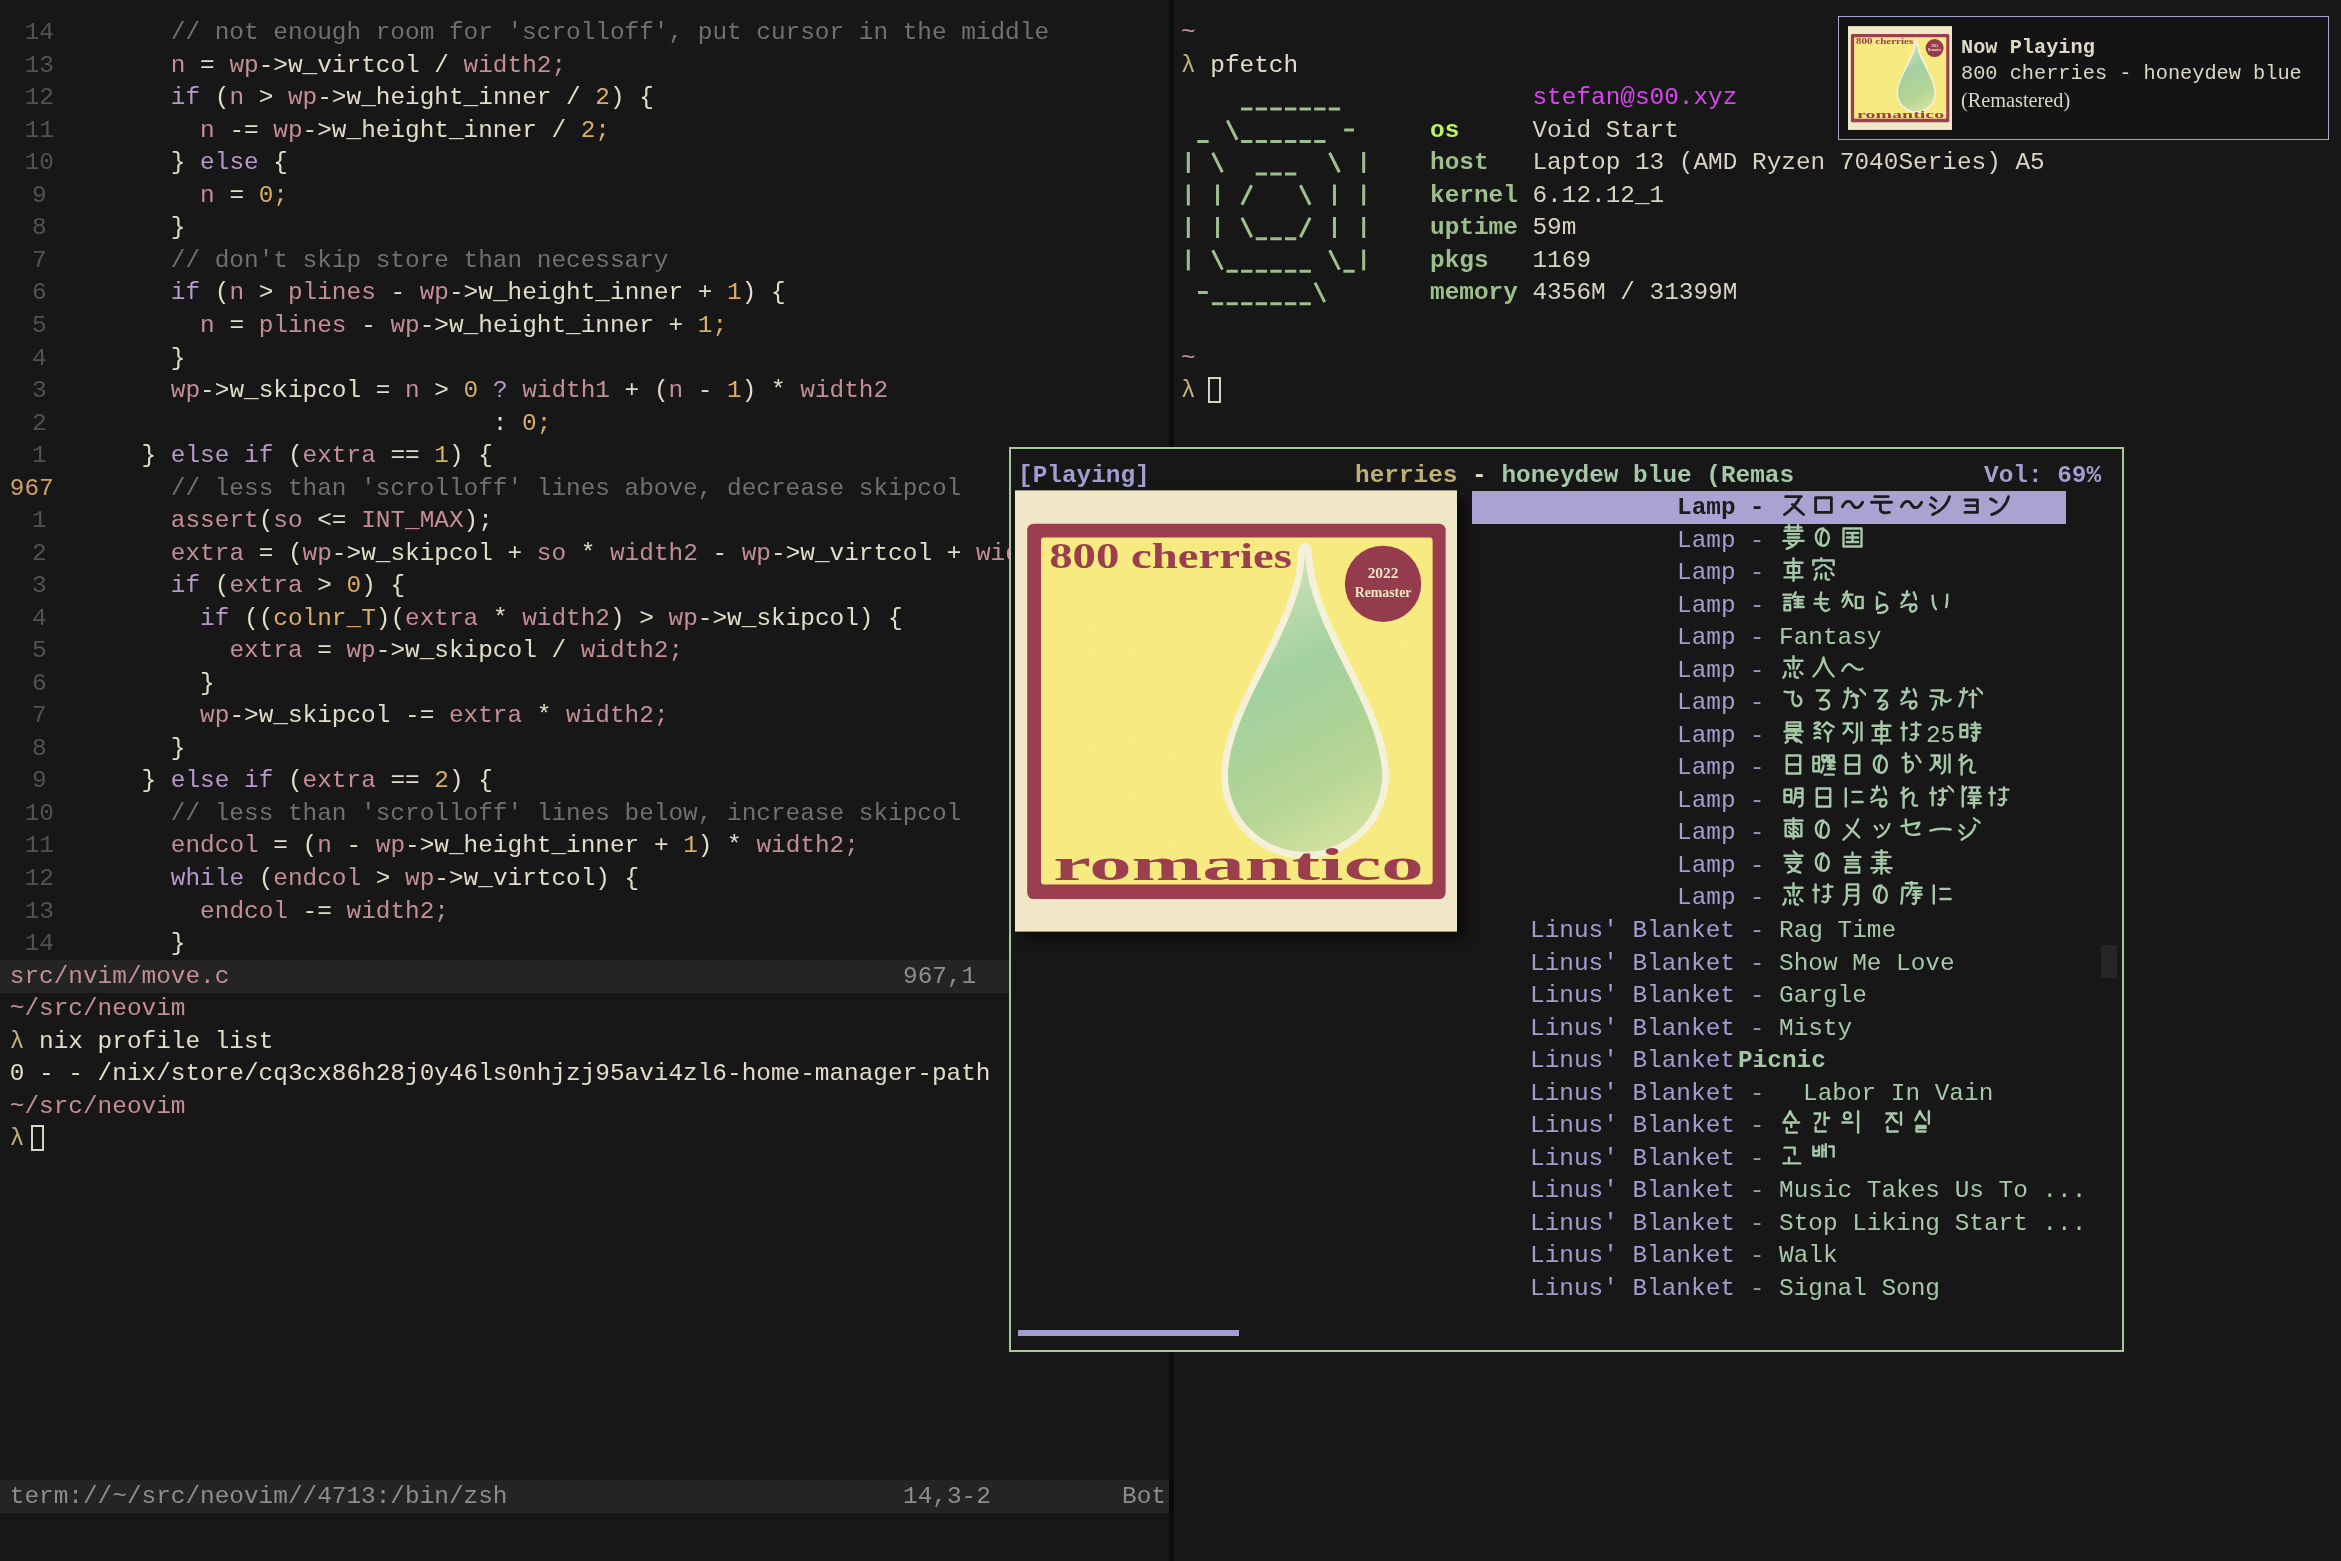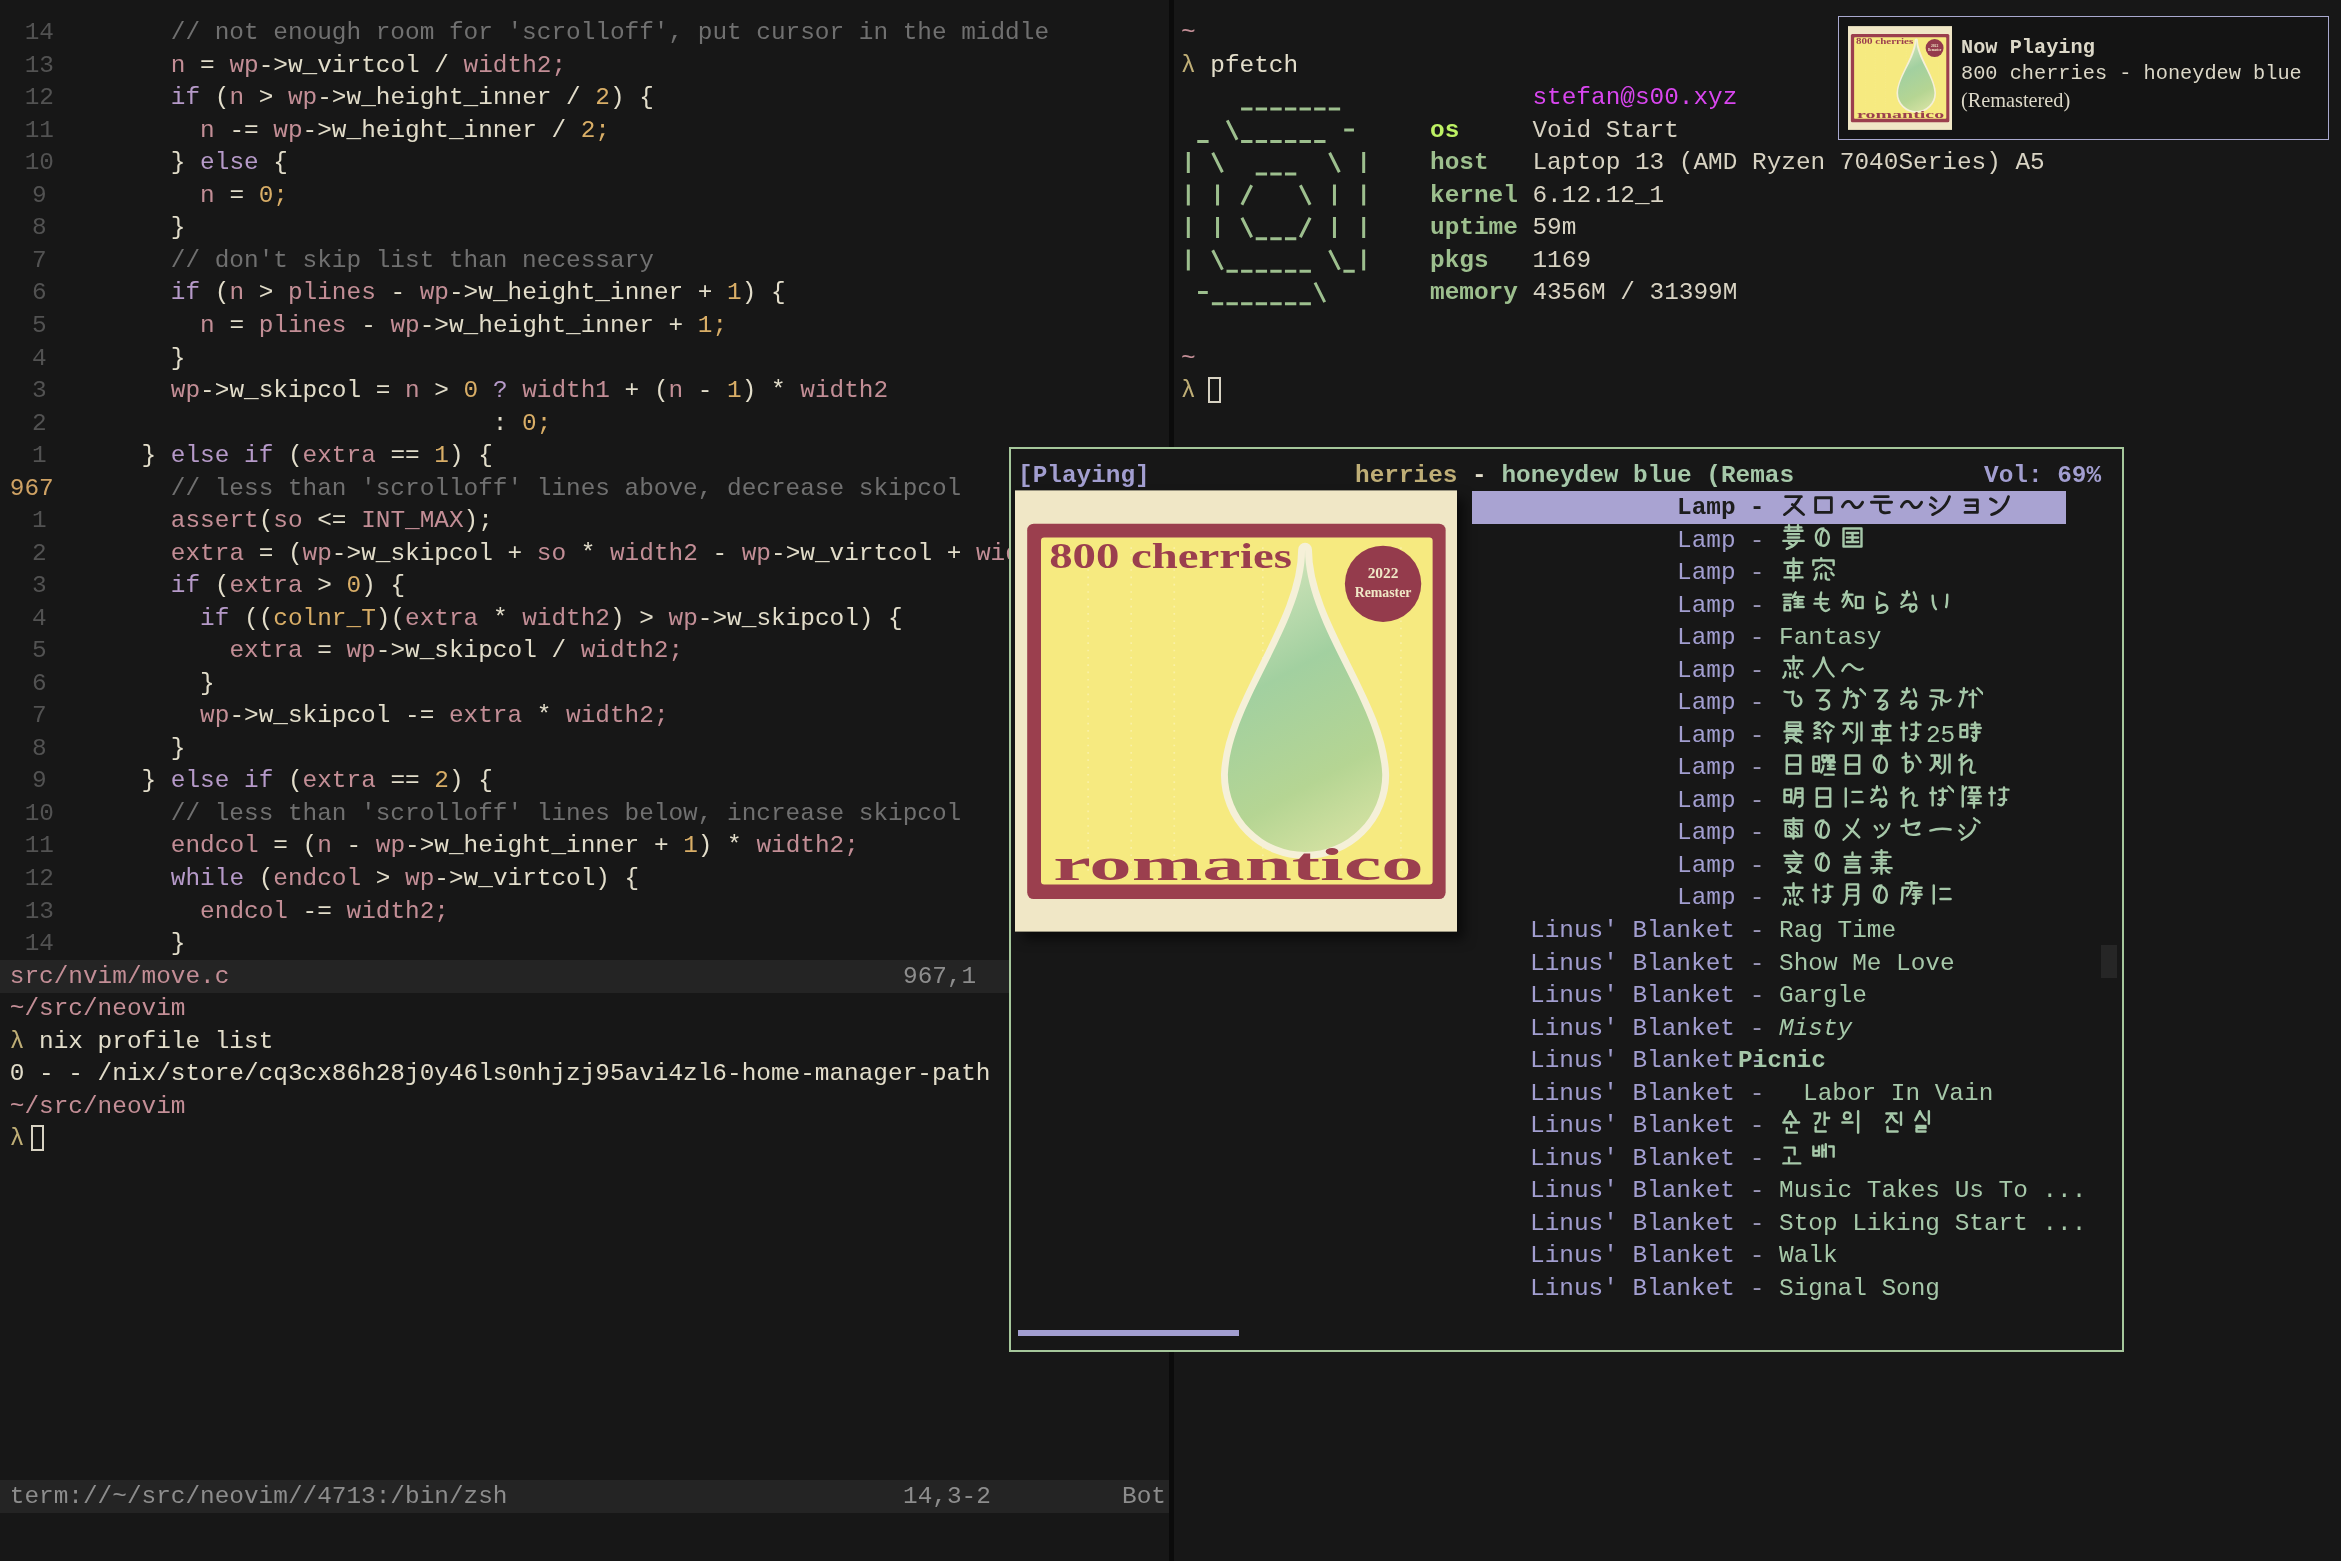--- a/index.html
+++ b/index.html
@@ -84,21 +84,21 @@
 <div class="r" style="left:83px;top:81px;"><span style="color:#e2ddca">      </span><span style="color:#b69ac9">if</span><span style="color:#e2ddca"> (</span><span style="color:#c38e96">n</span><span style="color:#e2ddca"> &gt; </span><span style="color:#c38e96">wp</span><span style="color:#e2ddca">-&gt;w_height_inner / </span><span style="color:#d9ae67">2</span><span style="color:#e2ddca">) {</span></div>
 <div class="ln" style="left:9.8px;top:114px">11</div>
 <div class="r" style="left:83px;top:114px;"><span style="color:#e2ddca">        </span><span style="color:#c38e96">n</span><span style="color:#e2ddca"> -= </span><span style="color:#c38e96">wp</span><span style="color:#e2ddca">-&gt;w_height_inner / </span><span style="color:#d9ae67">2</span><span style="color:#d9ae67">;</span></div>
 <div class="ln" style="left:9.8px;top:146px">10</div>
 <div class="r" style="left:83px;top:146px;"><span style="color:#e2ddca">      } </span><span style="color:#b69ac9">else</span><span style="color:#e2ddca"> {</span></div>
 <div class="ln" style="left:9.8px;top:179px">9</div>
 <div class="r" style="left:83px;top:179px;"><span style="color:#e2ddca">        </span><span style="color:#c38e96">n</span><span style="color:#e2ddca"> = </span><span style="color:#d9ae67">0</span><span style="color:#d9ae67">;</span></div>
 <div class="ln" style="left:9.8px;top:211px">8</div>
 <div class="r" style="left:83px;top:211px;"><span style="color:#e2ddca">      }</span></div>
 <div class="ln" style="left:9.8px;top:244px">7</div>
-<div class="r" style="left:83px;top:244px;"><span style="color:#707070">      // don't skip list than necessary</span></div>
+<div class="r" style="left:83px;top:244px;"><span style="color:#707070">      // don't skip store than necessary</span></div>
 <div class="ln" style="left:9.8px;top:276px">6</div>
 <div class="r" style="left:83px;top:276px;"><span style="color:#e2ddca">      </span><span style="color:#b69ac9">if</span><span style="color:#e2ddca"> (</span><span style="color:#c38e96">n</span><span style="color:#e2ddca"> &gt; </span><span style="color:#c38e96">plines</span><span style="color:#e2ddca"> - </span><span style="color:#c38e96">wp</span><span style="color:#e2ddca">-&gt;w_height_inner + </span><span style="color:#d9ae67">1</span><span style="color:#e2ddca">) {</span></div>
 <div class="ln" style="left:9.8px;top:309px">5</div>
 <div class="r" style="left:83px;top:309px;"><span style="color:#e2ddca">        </span><span style="color:#c38e96">n</span><span style="color:#e2ddca"> = </span><span style="color:#c38e96">plines</span><span style="color:#e2ddca"> - </span><span style="color:#c38e96">wp</span><span style="color:#e2ddca">-&gt;w_height_inner + </span><span style="color:#d9ae67">1</span><span style="color:#d9ae67">;</span></div>
 <div class="ln" style="left:9.8px;top:342px">4</div>
 <div class="r" style="left:83px;top:342px;"><span style="color:#e2ddca">      }</span></div>
 <div class="ln" style="left:9.8px;top:374px">3</div>
 <div class="r" style="left:83px;top:374px;"><span style="color:#e2ddca">      </span><span style="color:#c38e96">wp</span><span style="color:#e2ddca">-&gt;w_skipcol = </span><span style="color:#c38e96">n</span><span style="color:#e2ddca"> &gt; </span><span style="color:#d9ae67">0</span><span style="color:#e2ddca"> </span><span style="color:#b69ac9">?</span><span style="color:#e2ddca"> </span><span style="color:#c38e96">width1</span><span style="color:#e2ddca"> + (</span><span style="color:#c38e96">n</span><span style="color:#e2ddca"> - </span><span style="color:#d9ae67">1</span><span style="color:#e2ddca">) * </span><span style="color:#c38e96">width2</span></div>
 <div class="ln" style="left:9.8px;top:407px">2</div>
 <div class="r" style="left:83px;top:407px;"><span style="color:#e2ddca">                            : </span><span style="color:#d9ae67">0</span><span style="color:#d9ae67">;</span></div>
@@ -402,21 +402,21 @@
 <div class="r" style="left:1735px;top:914px;"><span style="color:#9a96b8;"> - </span></div>
 <div class="r" style="left:1779px;top:914px;"><span style="color:#a6c8a9;">Rag Time</span></div>
 <div class="r" style="left:1530px;top:947px;"><span style="color:#a29ed0;">Linus' Blanket</span></div>
 <div class="r" style="left:1735px;top:947px;"><span style="color:#9a96b8;"> - </span></div>
 <div class="r" style="left:1779px;top:947px;"><span style="color:#a6c8a9;">Show Me Love</span></div>
 <div class="r" style="left:1530px;top:979px;"><span style="color:#a29ed0;">Linus' Blanket</span></div>
 <div class="r" style="left:1735px;top:979px;"><span style="color:#9a96b8;"> - </span></div>
 <div class="r" style="left:1779px;top:979px;"><span style="color:#a6c8a9;">Gargle</span></div>
 <div class="r" style="left:1530px;top:1012px;"><span style="color:#a29ed0;">Linus' Blanket</span></div>
 <div class="r" style="left:1735px;top:1012px;"><span style="color:#9a96b8;"> - </span></div>
-<div class="r" style="left:1779px;top:1012px;font-style:italic;"><span style="color:#a6c8a9;">Misty</span></div>
+<div class="r" style="left:1779px;top:1012px;"><span style="color:#a6c8a9;">Misty</span></div>
 <div class="r" style="left:1530px;top:1044px;"><span style="color:#a29ed0;">Linus' Blanket</span></div>
 <div class="r" style="left:1735px;top:1044px;"><span style="color:#9a96b8;"> - </span></div>
 <div class="r" style="left:1738px;top:1044px;font-weight:bold;"><span style="color:#a6c8a9;">Picnic</span></div>
 <div class="r" style="left:1530px;top:1077px;"><span style="color:#a29ed0;">Linus' Blanket</span></div>
 <div class="r" style="left:1735px;top:1077px;"><span style="color:#9a96b8;"> - </span></div>
 <div class="r" style="left:1779px;top:1077px;"><span style="color:#a6c8a9;margin-left:24px;">Labor In Vain</span></div>
 <div class="r" style="left:1530px;top:1109px;"><span style="color:#a29ed0;">Linus' Blanket</span></div>
 <div class="r" style="left:1735px;top:1109px;"><span style="color:#9a96b8;"> - </span></div>
 <div class="r" style="left:1779px;top:1109px;"><span style="color:#a6c8a9;"><svg class="cj" viewBox="0 0 24 24">
         <use href="#g52"></use>

